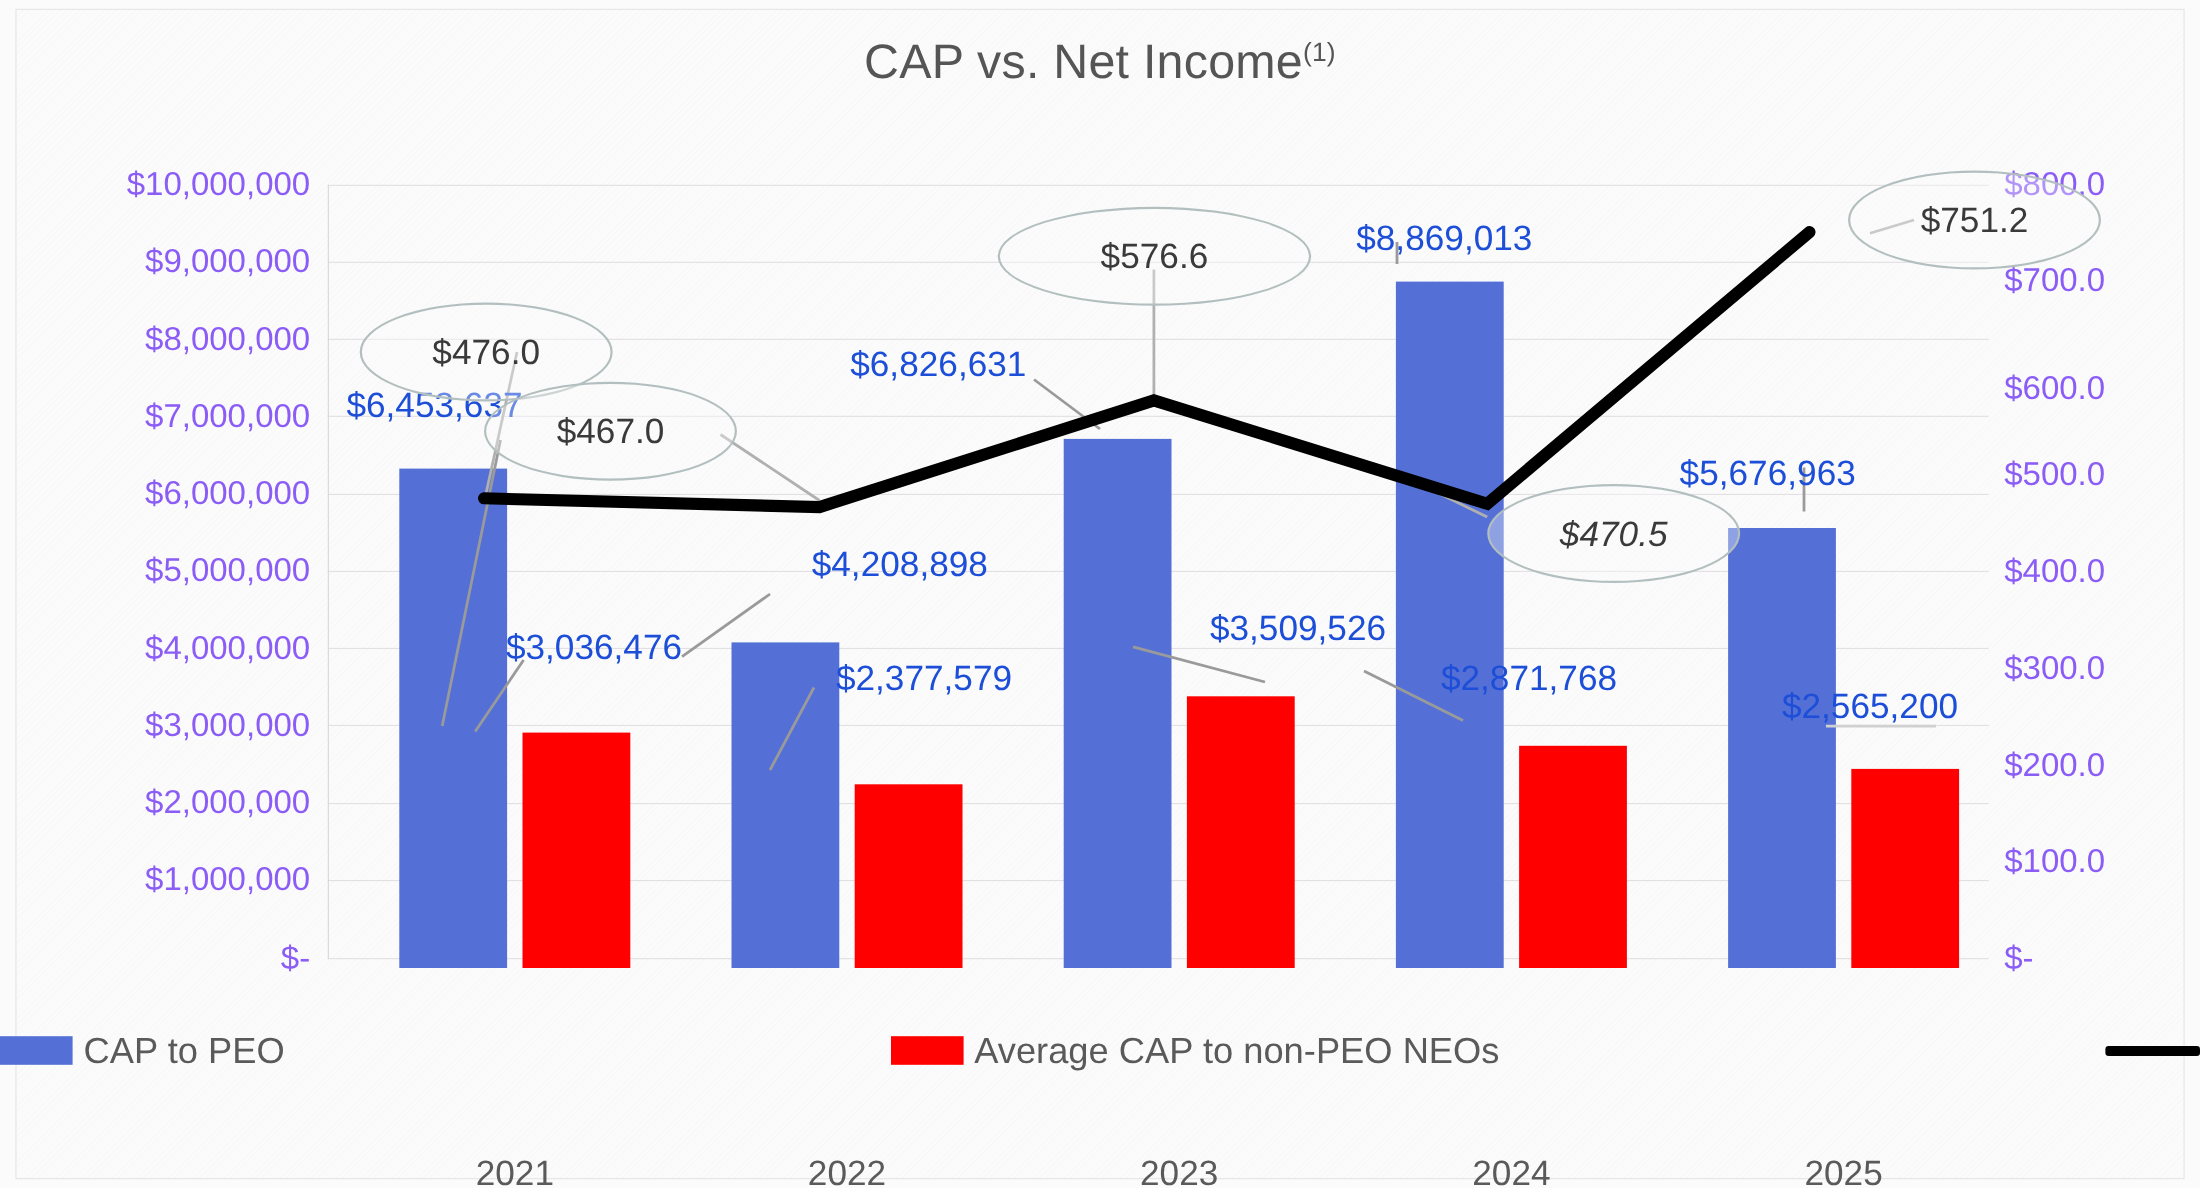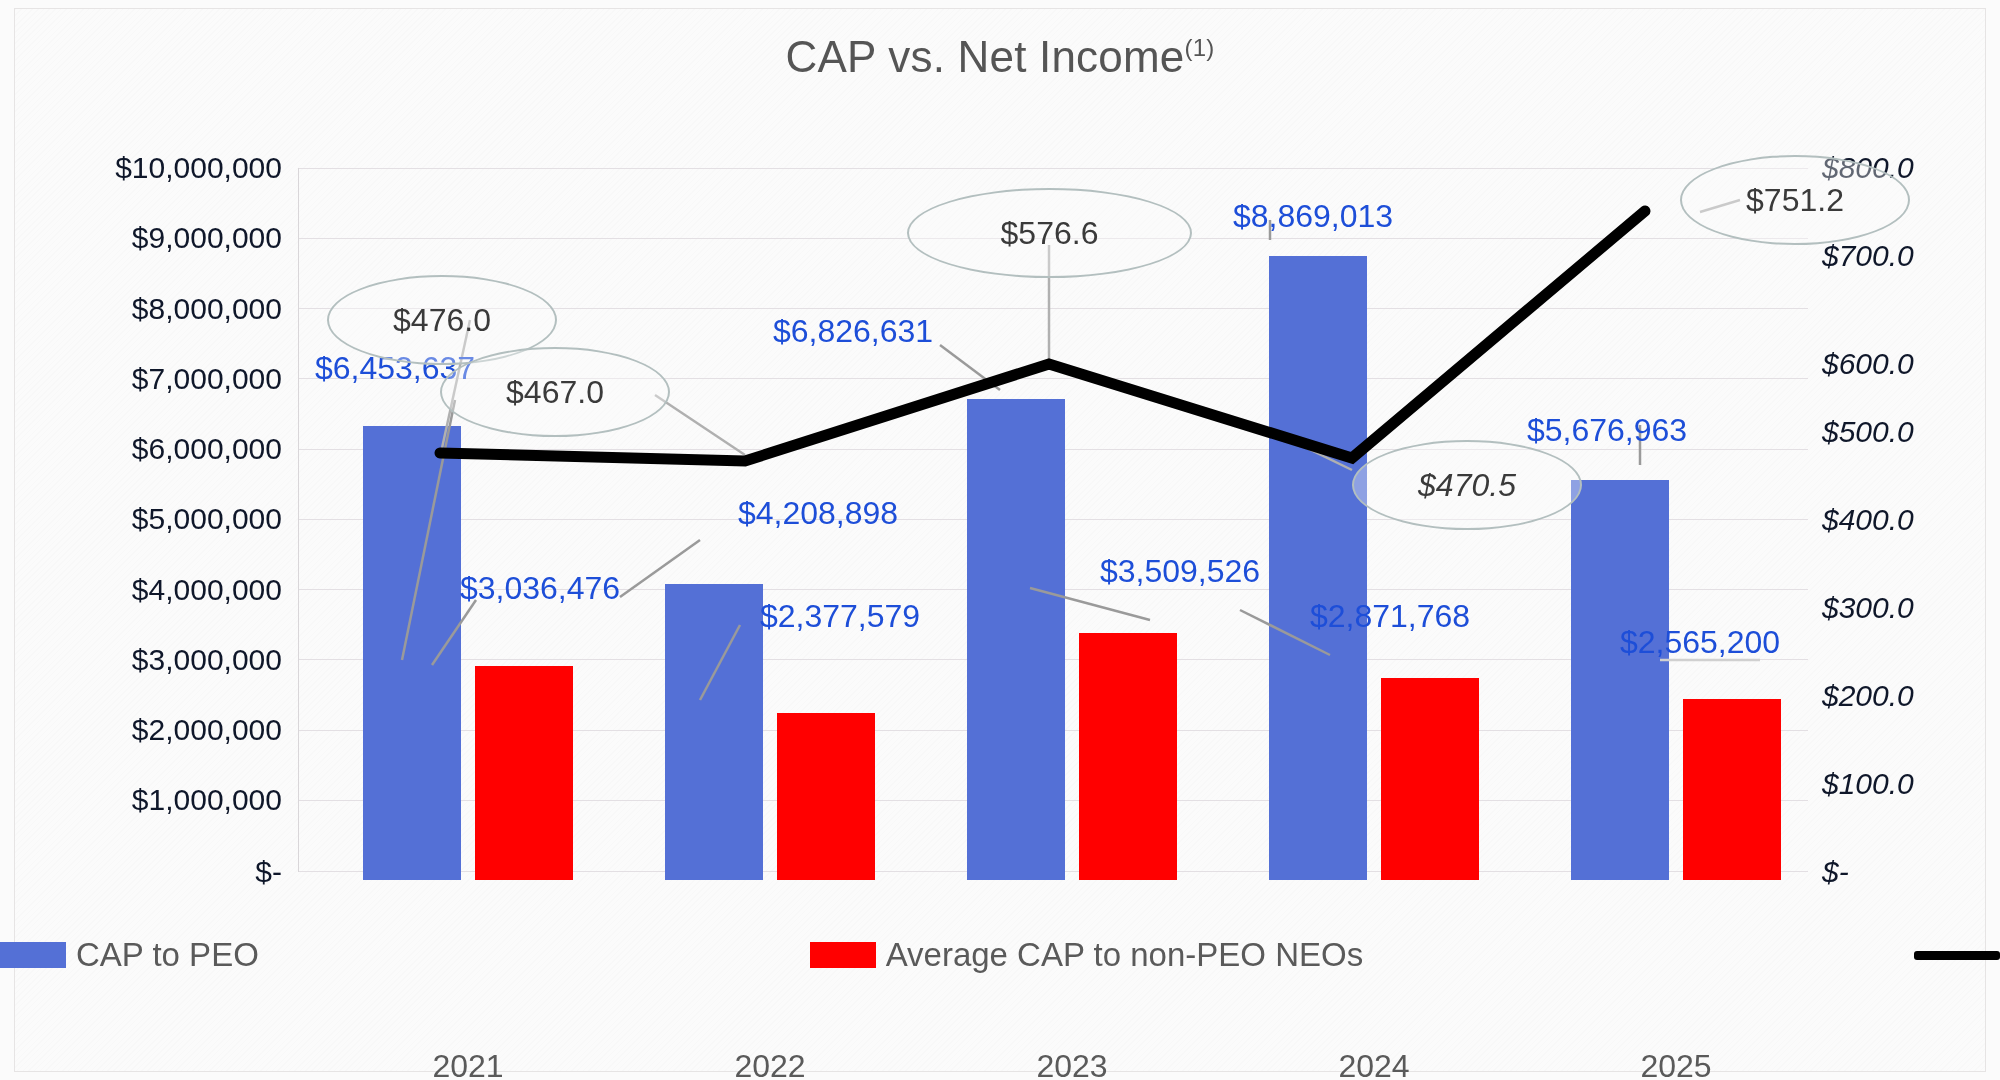--- a/index.html
+++ b/index.html
@@ -39,26 +39,26 @@
   .gridline{
     position:absolute;left:0;width:1510px;height:1px;
     background:#e3dfe3;
   }
   .axisline-left{
     position:absolute;left:298px;top:168px;width:1px;height:704px;background:#d9d6d9;
   }
 
   .ytick{
     position:absolute;
-    font-size:30px;color:#0f172a;
+    font-size:30px;color:#8b5cf6;
     white-space:nowrap;
     transform:translateY(-50%);
   }
   .ytick.left{right:1718px;text-align:right;}
-  .ytick.right{left:1822px;text-align:center;font-style:italic;}
+  .ytick.right{left:1822px;text-align:center;}
 
   .bar{position:absolute;bottom:0;}
   .bar.peo{background:#5470D6;}
   .bar.neo{background:#FF0000;}
 
   .xlabel{
     position:absolute;
     top:888px;
     font-size:32px;color:#5a5a5a;
     text-align:center;
@@ -154,21 +154,21 @@
   <div class="ytick left" style="top:449px">$6,000,000</div>
   <div class="ytick left" style="top:519px">$5,000,000</div>
   <div class="ytick left" style="top:590px">$4,000,000</div>
   <div class="ytick left" style="top:660px">$3,000,000</div>
   <div class="ytick left" style="top:730px">$2,000,000</div>
   <div class="ytick left" style="top:800px">$1,000,000</div>
   <div class="ytick left" style="top:872px">$-</div>
 
   <div class="ytick right" style="top:168px">$800.0</div>
   <div class="ytick right" style="top:256px">$700.0</div>
-  <div class="ytick right" style="top:364px">$600.0</div>
+  <div class="ytick right" style="top:354px">$600.0</div>
   <div class="ytick right" style="top:432px">$500.0</div>
   <div class="ytick right" style="top:520px">$400.0</div>
   <div class="ytick right" style="top:608px">$300.0</div>
   <div class="ytick right" style="top:696px">$200.0</div>
   <div class="ytick right" style="top:784px">$100.0</div>
   <div class="ytick right" style="top:872px">$-</div>
 
   <svg class="overlay">
 
     <line x1="455" y1="400" x2="402" y2="660" stroke="#9a9a9a" stroke-width="2.5"></line>

